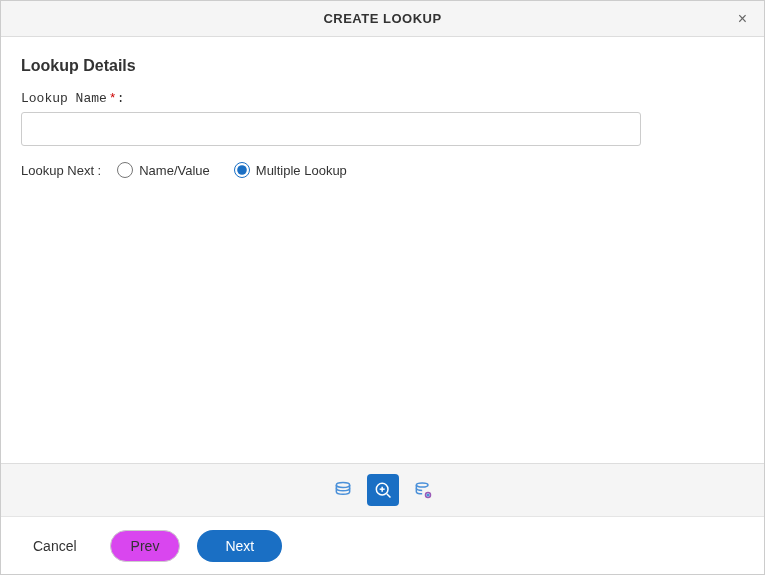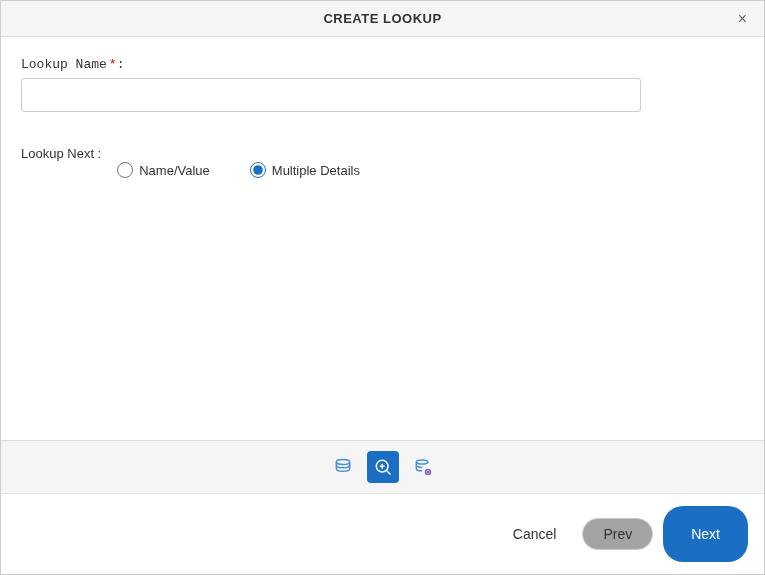--- a/index.html
+++ b/index.html
@@ -89,22 +89,21 @@
       gap: 4px;
     }
     .lookup-type-label {
       font-size: 13px;
       color: #333;
       margin-right: 12px;
     }
     .radio-group {
       display: flex;
       align-items: flex-end;
-      gap: 40px;
-      margin-top: 34px;
+      gap: 24px;
     }
     .radio-option {
       display: flex;
       align-items: center;
       gap: 6px;
       cursor: pointer;
     }
     .radio-option input[type="radio"] {
       accent-color: #1a6fc4;
       width: 16px;
@@ -143,81 +142,81 @@
     .icon-btn svg {
       width: 20px;
       height: 20px;
     }
     .modal-footer-actions {
       background: #fff;
       border-top: 1px solid #e5e5e5;
       padding: 12px 16px;
       display: flex;
       align-items: center;
-      justify-content: flex-end;
-      gap: 10px;
+      gap: 17px;
       min-height: 58px;
     }
     .btn-cancel {
       background: none;
       border: none;
       font-size: 14px;
       color: #333;
       cursor: pointer;
       padding: 8px 16px;
     }
     .btn-prev {
-      background: #a3a3a3;
+      background: #d946ef;
       border: 1px solid #ccc;
       border-radius: 20px;
       font-size: 14px;
       color: #333;
       cursor: pointer;
       padding: 7px 20px;
     }
     .btn-next {
       background: #1a6fc4;
       border: none;
       border-radius: 20px;
       font-size: 14px;
       color: #fff;
       cursor: pointer;
-      padding: 20px 28px;
+      padding: 8px 28px;
       font-weight: 500;
     }
   </style>
 </head>
 <body>
 
 <div class="modal">
 
   <div class="modal-header">
     <span class="modal-title">CREATE LOOKUP</span>
     <button class="close-btn">×</button>
   </div>
 
   <div class="modal-body">
+    <div class="section-title">Lookup Details</div>
 
     <div>
       <div class="field-label">
         <span>Lookup Name</span><span class="required-star">*</span><span>:</span>
       </div>
       <input type="text" class="text-input" placeholder="" style="">
     </div>
 
     <div class="lookup-type-row">
       <span class="lookup-type-label">Lookup Next :</span>
       <div class="radio-group">
         <div class="radio-option">
           <input type="radio" id="namevalue" name="lookuptype" style="">
           <label for="namevalue">Name/Value</label>
         </div>
         <div class="radio-option">
           <input type="radio" id="multiplecolumns" name="lookuptype" checked="" style="">
-          <label for="multiplecolumns">Multiple Details</label>
+          <label for="multiplecolumns">Multiple Lookup</label>
         </div>
       </div>
     </div>
   </div>
 
   <div class="modal-footer-icons">
 
     <button class="icon-btn" title="Database">
       <svg viewBox="0 0 24 24" fill="none" stroke="#4a90d9" stroke-width="1.8">
         <ellipse cx="12" cy="6" rx="8" ry="3"></ellipse>

